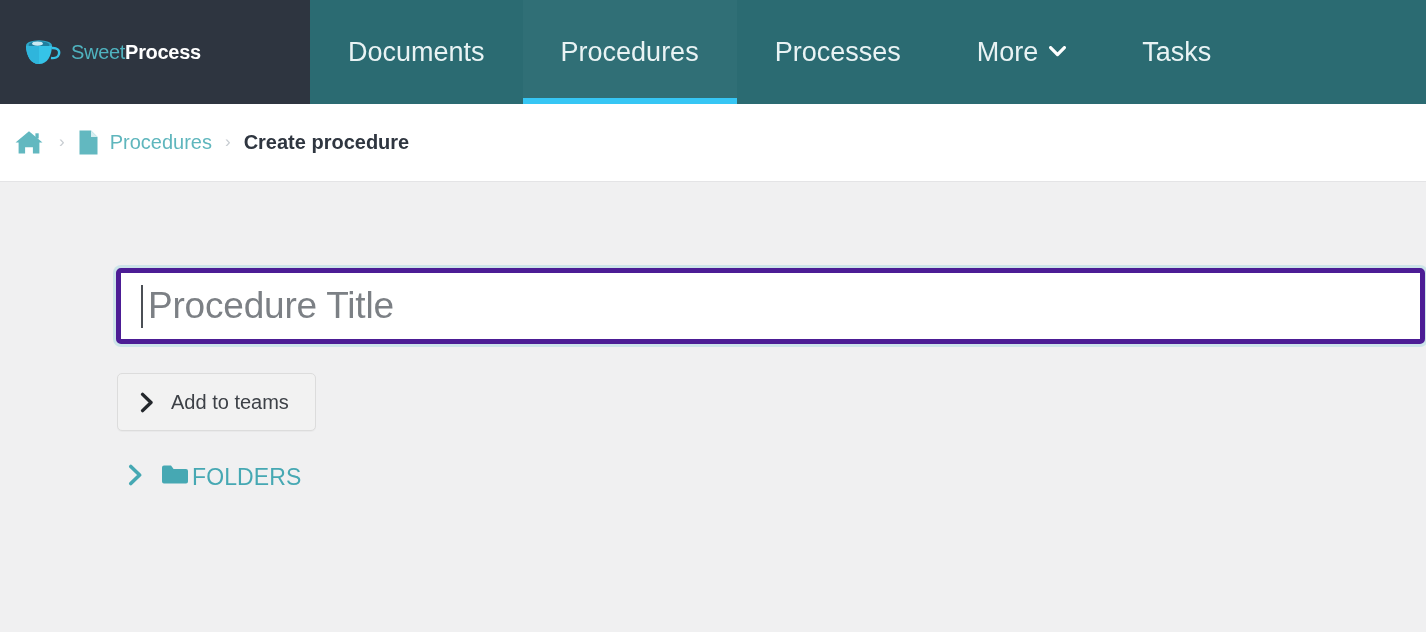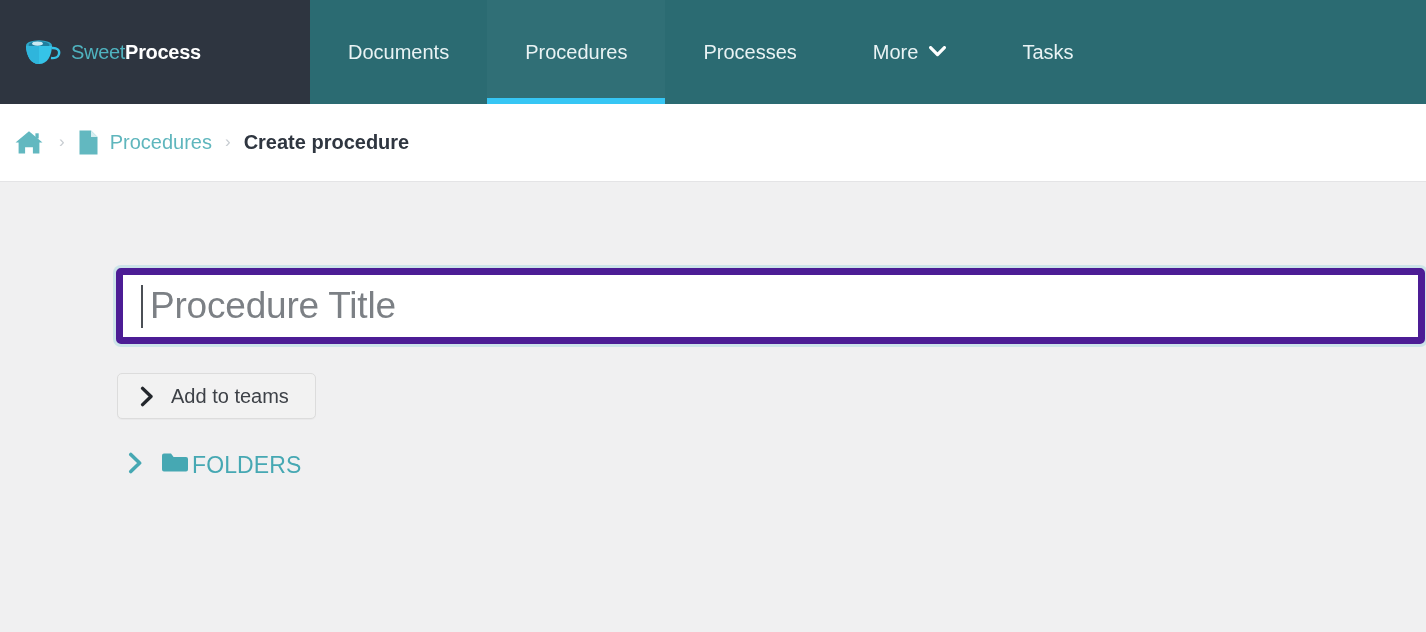--- a/index.html
+++ b/index.html
@@ -48,21 +48,21 @@
     flex: 1 1 auto;
     min-width: 0;
   }
   .nav-item {
     position: relative;
     display: flex;
     align-items: center;
     justify-content: center;
     padding: 0 38px;
     color: #e9f3f4;
-    font-size: 20px;
+    font-size: 27px;
     font-weight: 400;
     white-space: nowrap;
     cursor: pointer;
     height: 100%;
     user-select: none;
   }
   .nav-item.active { background: #306f76; }
   .nav-item.active::after {
     content: "";
     position: absolute;
@@ -121,21 +121,21 @@
   .title-field-wrap {
     position: relative;
     width: calc(1426px - 117px);
     margin-left: -1px;
   }
   .title-input {
     display: block;
     width: 100%;
     height: 76px;
     background: #ffffff;
-    border: 7px solid #4c1d95;
+    border: 5px solid #4c1d95;
     border-radius: 5px;
     box-shadow: 0 0 0 3px rgba(138, 205, 217, 0.35);
     font-family: "Liberation Sans", "DejaVu Sans", sans-serif;
     font-size: 37px;
     font-weight: 400;
     color: #5b6066;
     padding: 0 14px 0 27px;
     outline: none;
     letter-spacing: -0.2px;
   }
@@ -148,21 +148,21 @@
     height: 43px;
     background: #4b4f55;
     pointer-events: none;
   }
 
   .teams-btn {
     display: inline-flex;
     align-items: center;
     gap: 16px;
     margin-top: 29px;
-    height: 46px;
+    height: 58px;
     padding: 0 26px 0 22px;
     background: #f2f2f2;
     border: 1px solid #dcdcdc;
     border-radius: 5px;
     font-family: "Liberation Sans", "DejaVu Sans", sans-serif;
     font-size: 20px;
     color: #3d4147;
     cursor: pointer;
     box-shadow: 0 1px 1px rgba(0,0,0,0.03);
   }

